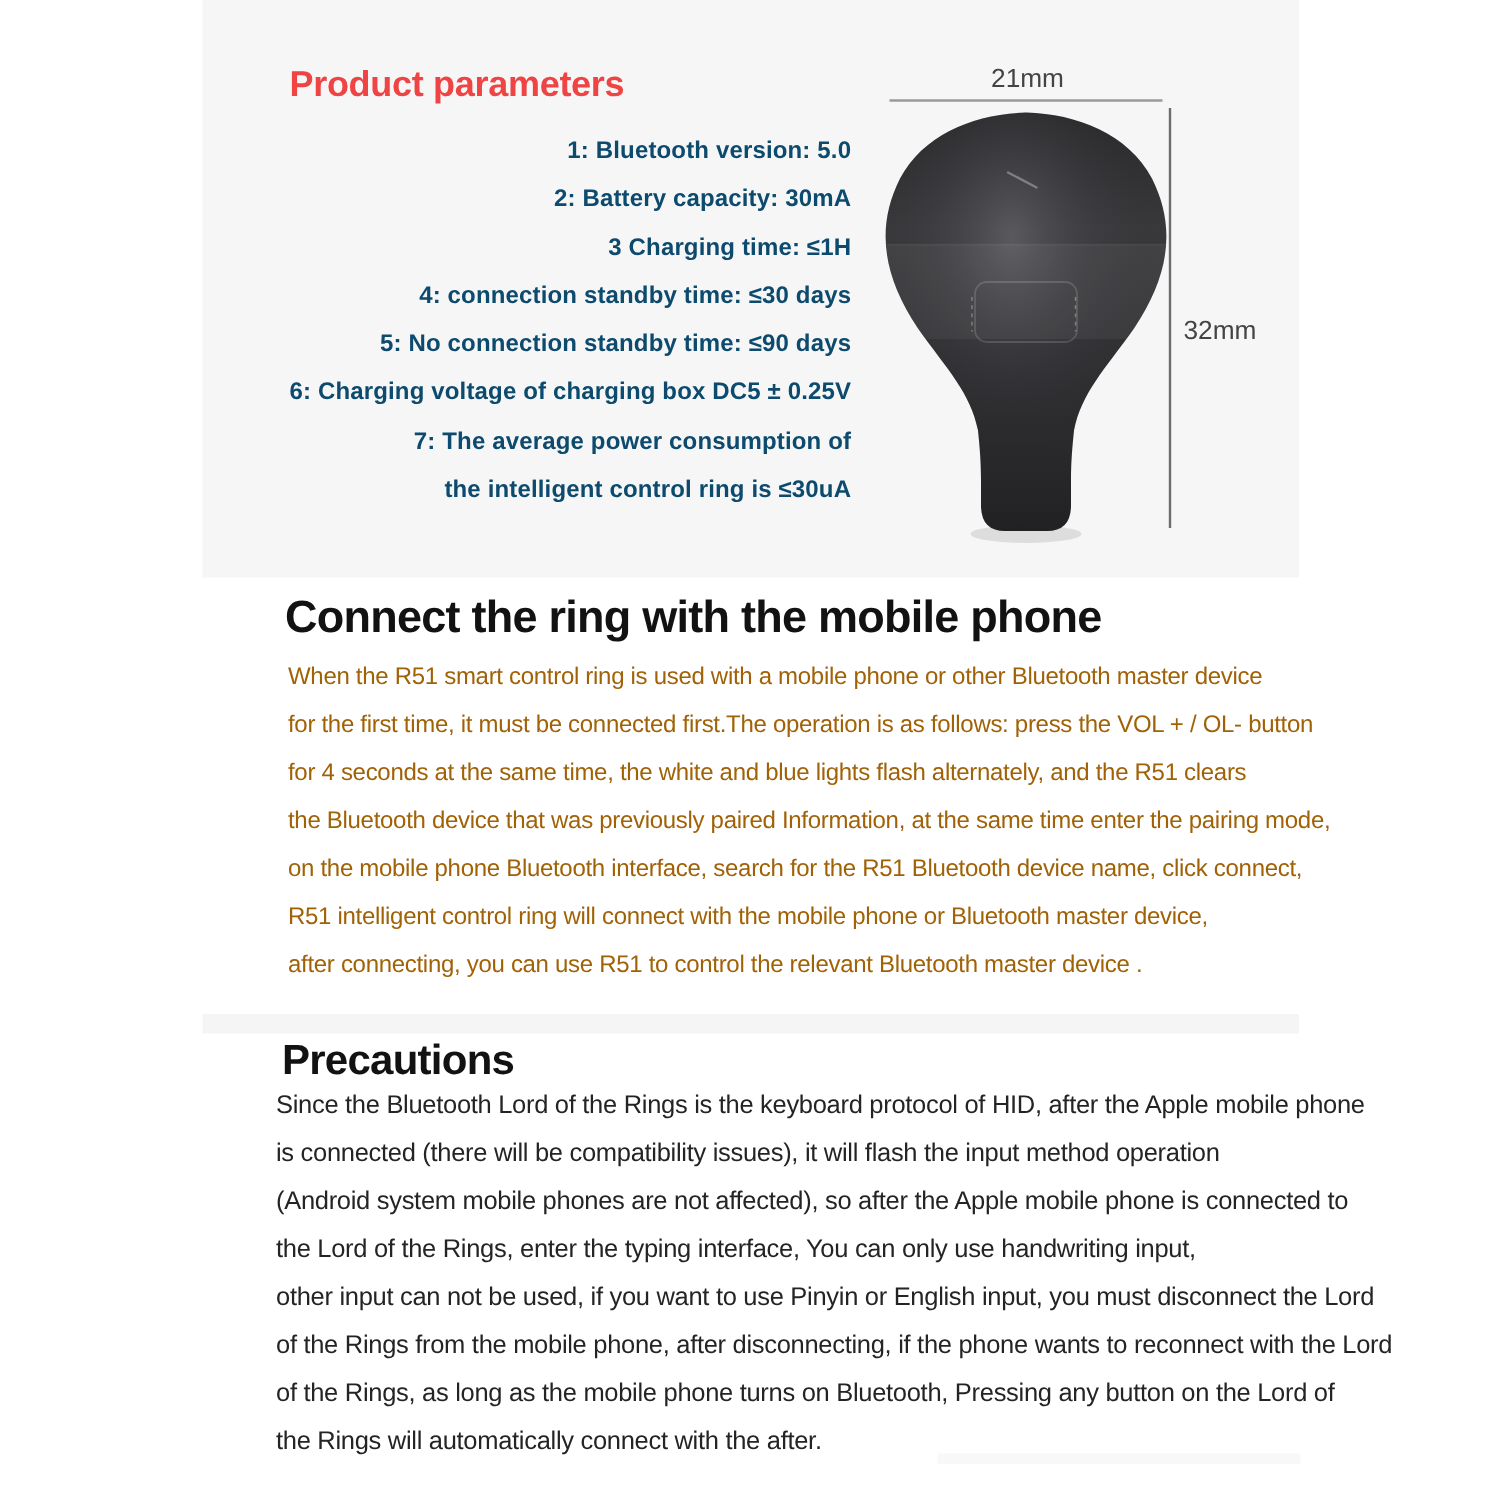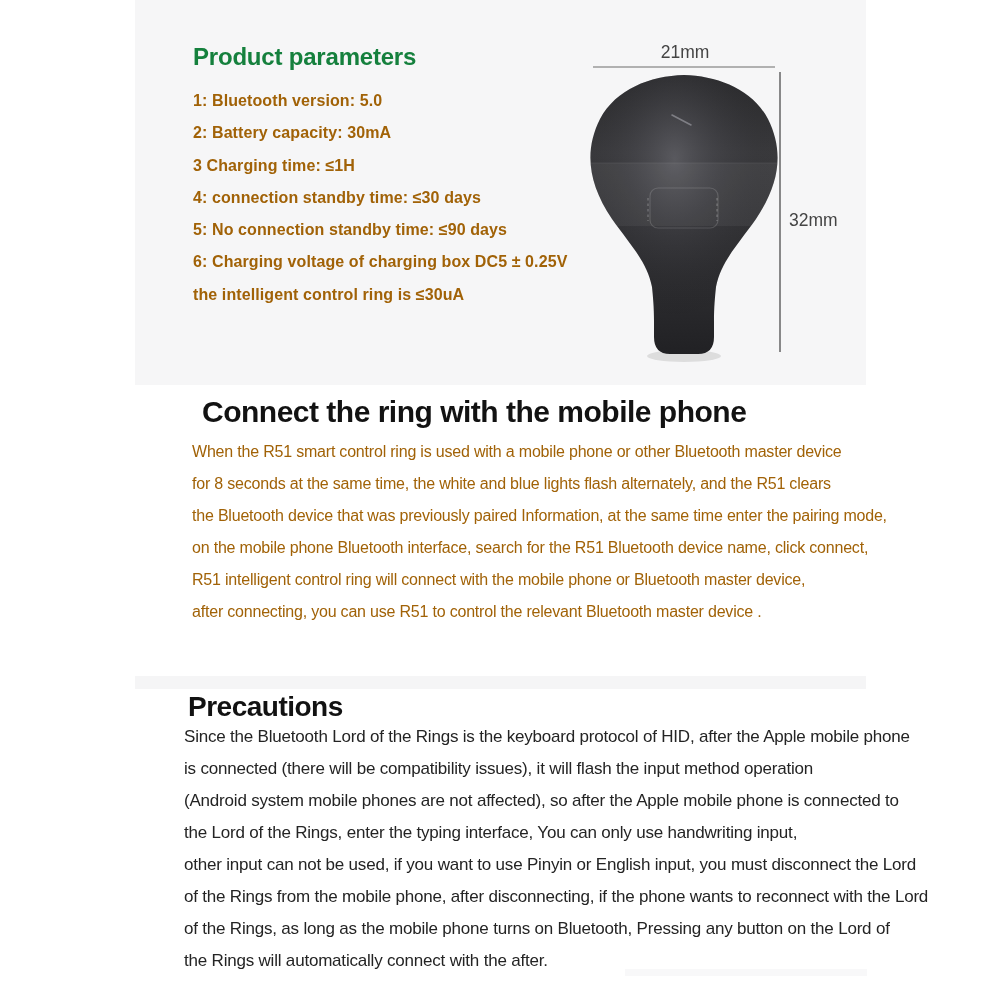--- a/index.html
+++ b/index.html
@@ -12,35 +12,35 @@
   }
   .abs { position: absolute; }
 
   
   .panel {
     left: 135px; top: 0; width: 731px; height: 385px;
     background: #f6f6f7;
   }
   .panel-title {
     left: 193px; top: 42px;
-    font-size: 24px; font-weight: bold; color: #15803d;
+    font-size: 24px; font-weight: bold; color: #ef4444;
     letter-spacing: -0.2px; line-height: 30px;
   }
   .param-list {
     left: 193px; top: 85px;
-    font-size: 16px; font-weight: bold; color: #a16207;
-    line-height: 32.3px; letter-spacing: 0.1px;
+    font-size: 16px; font-weight: bold; color: #0c4a6e;
+    line-height: 32.3px; letter-spacing: 0.1px; text-align: right;
   }
 
   
   .diagram { left: 558px; top: 15px; width: 312px; height: 352px; }
 
   
   .connect-heading {
-    left: 202px; top: 394px;
+    left: 190px; top: 394px;
     font-size: 30px; font-weight: bold; color: #121212;
     letter-spacing: -0.5px; line-height: 36px;
   }
   .connect-body {
     left: 192px; top: 436px;
     font-size: 16px; color: #a16207;
     line-height: 32px; letter-spacing: -0.2px;
   }
 
   .strip-mid {
@@ -77,20 +77,21 @@
 
 <div class="abs panel-title">Product parameters</div>
 
 <div class="abs param-list">
   <div>1: Bluetooth version: 5.0</div>
   <div>2: Battery capacity: 30mA</div>
   <div>3 Charging time: ≤1H</div>
   <div>4: connection standby time: ≤30 days</div>
   <div>5: No connection standby time: ≤90 days</div>
   <div>6: Charging voltage of charging box DC5 ± 0.25V</div>
+  <div>7: The average power consumption of</div>
   <div>the intelligent control ring is ≤30uA</div>
 </div>
 
 <div class="abs diagram">
   <svg width="312" height="352" viewBox="0 0 312 352">
     <defs>
       <linearGradient id="devg" x1="0" y1="0" x2="0" y2="1">
         <stop offset="0%" stop-color="#2a2a2c"></stop>
         <stop offset="28%" stop-color="#3a3a3d"></stop>
         <stop offset="52%" stop-color="#333336"></stop>
@@ -126,21 +127,22 @@
     <line x1="159" y1="183" x2="159" y2="206" stroke="rgba(255,255,255,0.32)" stroke-width="1" stroke-dasharray="2.5 3"></line>
 
     <line x1="114" y1="100" x2="133" y2="110" stroke="rgba(175,175,182,0.55)" stroke-width="1.6" stroke-linecap="round"></line>
   </svg>
 </div>
 
 <div class="abs connect-heading">Connect the ring with the mobile phone</div>
 
 <div class="abs connect-body">
   <div>When the R51 smart control ring is used with a mobile phone or other Bluetooth master device</div>
-  <div>for 8 seconds at the same time, the white and blue lights flash alternately, and the R51 clears</div>
+  <div>for the first time, it must be connected first.The operation is as follows: press the VOL + / OL- button</div>
+  <div>for 4 seconds at the same time, the white and blue lights flash alternately, and the R51 clears</div>
   <div>the Bluetooth device that was previously paired Information, at the same time enter the pairing mode,</div>
   <div>on the mobile phone Bluetooth interface, search for the R51 Bluetooth device name, click connect,</div>
   <div>R51 intelligent control ring will connect with the mobile phone or Bluetooth master device,</div>
   <div>after connecting, you can use R51 to control the relevant Bluetooth master device .</div>
 </div>
 
 <div class="abs strip-mid"></div>
 
 <div class="abs precautions-heading">Precautions</div>
 

